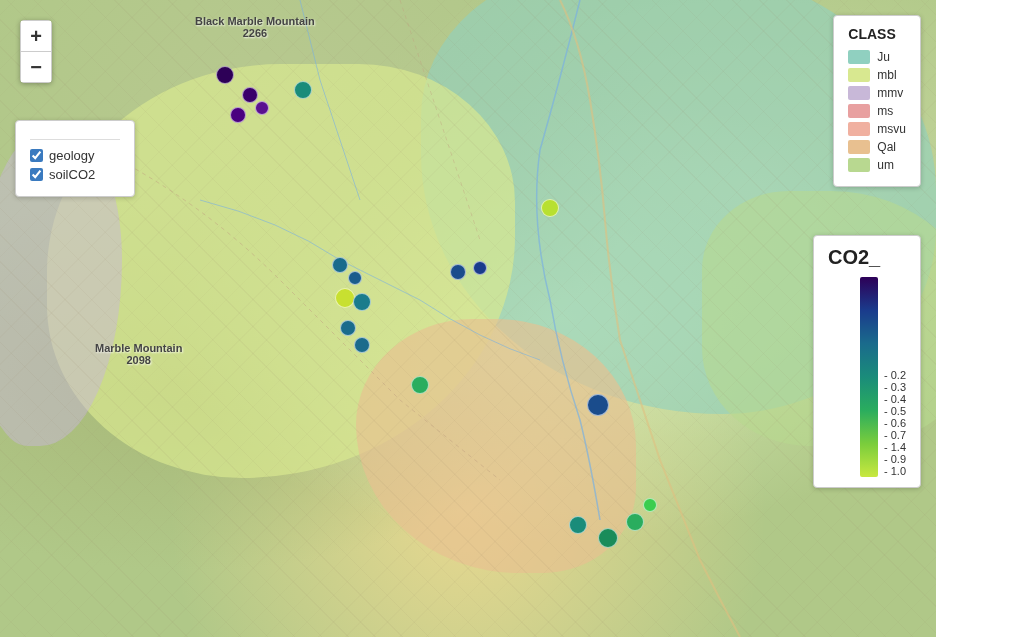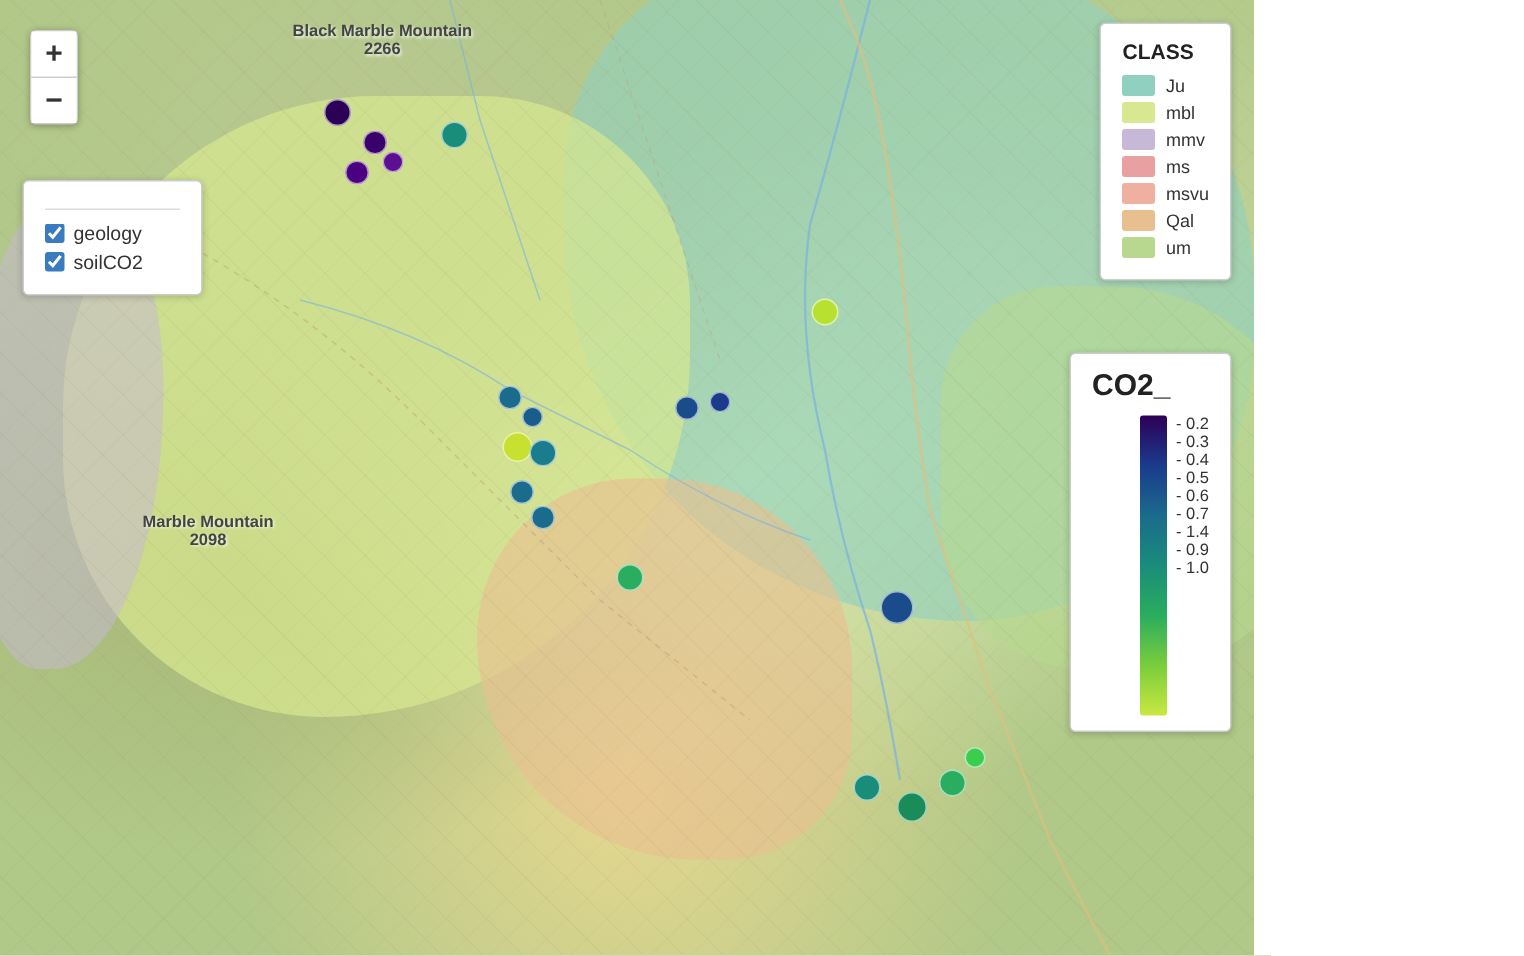--- a/index.html
+++ b/index.html
@@ -1,19 +1,19 @@
 <!DOCTYPE html>
 <html><head>
   <meta charset="utf-8">
   <style>
     * { margin: 0; padding: 0; box-sizing: border-box; }
     body { width: 1016px; height: 637px; overflow: hidden; font-family: Arial, sans-serif; position: relative; }
 
     #map-container {
-      width: 836px;
+      width: 936px;
       height: 637px;
       position: relative;
       background: #c8d8b0;
       overflow: hidden;
     }
 
     
     #map-bg {
       position: absolute;
       inset: 0;
@@ -219,21 +219,21 @@
 
     #co2-legend h3 {
       font-size: 20px;
       font-weight: bold;
       margin-bottom: 8px;
       color: #222;
     }
 
     .co2-gradient-container {
       display: flex;
-      align-items: flex-start;
+      align-items: flex-end;
       gap: 6px;
       padding-left: 32px;
     }
 
     .co2-gradient-bar {
       width: 18px;
       height: 200px;
       background: linear-gradient(
         to bottom,
         #2d0057,

